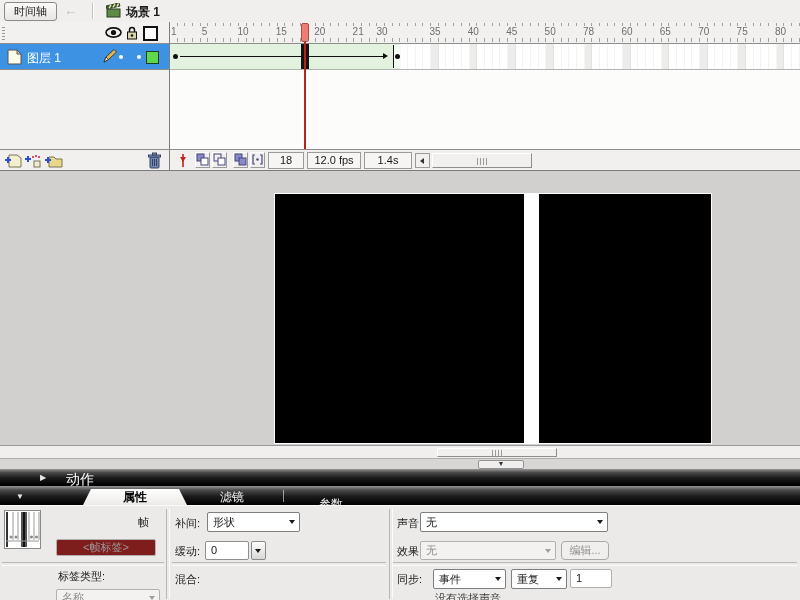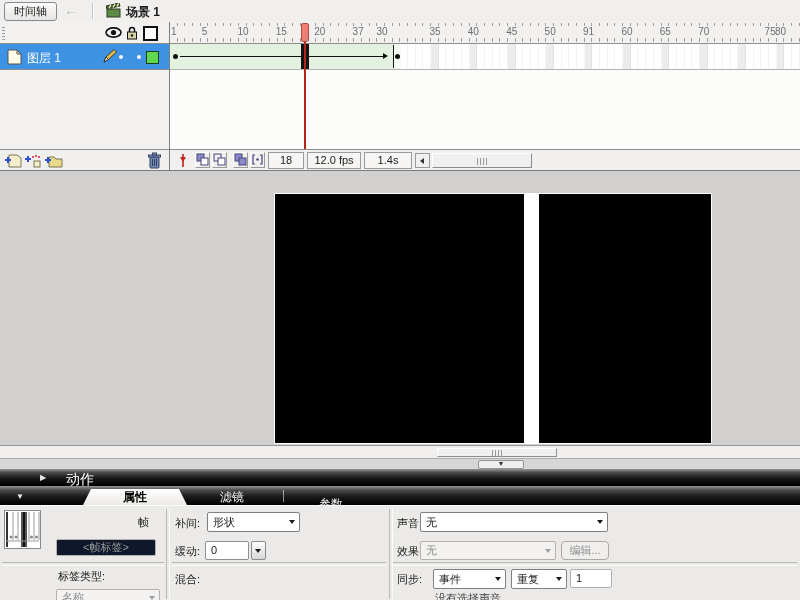--- a/index.html
+++ b/index.html
@@ -102,21 +102,21 @@
   #tab-sep{left:283px;top:4px;height:12px;width:1px;background:rgba(255,255,255,0.55);}
   #tab-parameters{left:304px;top:10px;width:54px;text-align:center;color:#f2f2f2;font-size:12px;}
 
   
   #props{left:0;top:505px;width:800px;height:95px;background:#eceae8;border-top:1px solid #fbfbfa;box-sizing:border-box;}
   .plabel{font-size:11px;color:#1a1a1a;}
   .groove-h{height:2px;border-top:1px solid #b9b8b6;border-bottom:1px solid #fcfcfb;box-sizing:content-box;}
   .groove-v{width:2px;border-left:1px solid #b9b8b6;border-right:1px solid #fcfcfb;}
   #thumb-frame{left:4px;top:4px;}
   #lbl-frame{left:138px;top:9px;}
-  #frame-label-input{left:56px;top:33px;width:100px;height:17px;background:#0f172a;border:1px solid #b0b0b0;border-radius:2px;
+  #frame-label-input{left:56px;top:33px;width:100px;height:17px;background:#7f1d1d;border:1px solid #b0b0b0;border-radius:2px;
     box-sizing:border-box;text-align:center;line-height:15px;color:#9a9a9a;}
   #lbl-labeltype{left:58px;top:63px;}
   .dd{background:#fff;border:1px solid #7f7f7f;border-radius:2px;box-sizing:border-box;
     line-height:18px;padding-left:5px;font-size:11px;}
   .dd .tri{position:absolute;right:4px;top:50%;margin-top:-2px;width:0;height:0;
     border-left:3.5px solid transparent;border-right:3.5px solid transparent;border-top:4px solid #1a1a1a;}
   .dd.dis{background:#f3f2f0;border-color:#b2b1af;color:#8f8f8f;}
   .dd.dis .tri{border-top-color:#9f9f9f;}
   #dd-labeltype{left:56px;top:83px;width:104px;height:17px;line-height:15px;}
   #groove-left{left:2px;top:56px;width:162px;}
@@ -227,31 +227,31 @@
   </div>
 
   <div class="abs" id="tl-right">
     <div class="abs" id="ruler">
       <div class="abs" id="ruler-labels" style="left:0;top:0;right:0;height:22px;">
           <span class="rlabel" style="left: 3.84px;">1</span>
           <span class="rlabel" style="left: 34.56px;">5</span>
           <span class="rlabel" style="left: 72.96px;">10</span>
           <span class="rlabel" style="left: 111.36px;">15</span>
           <span class="rlabel" style="left: 149.76px;">20</span>
-          <span class="rlabel" style="left: 188.16px;">37</span>
+          <span class="rlabel" style="left: 188.16px;">21</span>
           <span class="rlabel" style="left: 212px;">30</span>
           <span class="rlabel" style="left: 264.96px;">35</span>
           <span class="rlabel" style="left: 303.36px;">40</span>
           <span class="rlabel" style="left: 341.76px;">45</span>
           <span class="rlabel" style="left: 380.16px;">50</span>
-          <span class="rlabel" style="left: 418.56px;">91</span>
+          <span class="rlabel" style="left: 418.56px;">78</span>
           <span class="rlabel" style="left: 456.96px;">60</span>
           <span class="rlabel" style="left: 495.36px;">65</span>
           <span class="rlabel" style="left: 533.76px;">70</span>
-          <span class="rlabel" style="left: 572.16px; margin-left: 28px;">75</span>
+          <span class="rlabel" style="left: 572.16px;">75</span>
           <span class="rlabel" style="left: 610.56px;">80</span>
         </div>
       <div class="abs" id="playhead-marker" style="left: 130.56px;"></div>
     </div>
 
     <div class="abs" id="frames-row">
       <div class="abs" id="frame-span" style="width: 230.4px;">
         <div class="abs" id="span-start-dot"></div>
         <div class="abs" id="span-line" style="width: 203.04px;"></div>
         <div class="abs" id="span-arrowhead" style="left: 213.04px;"></div>

